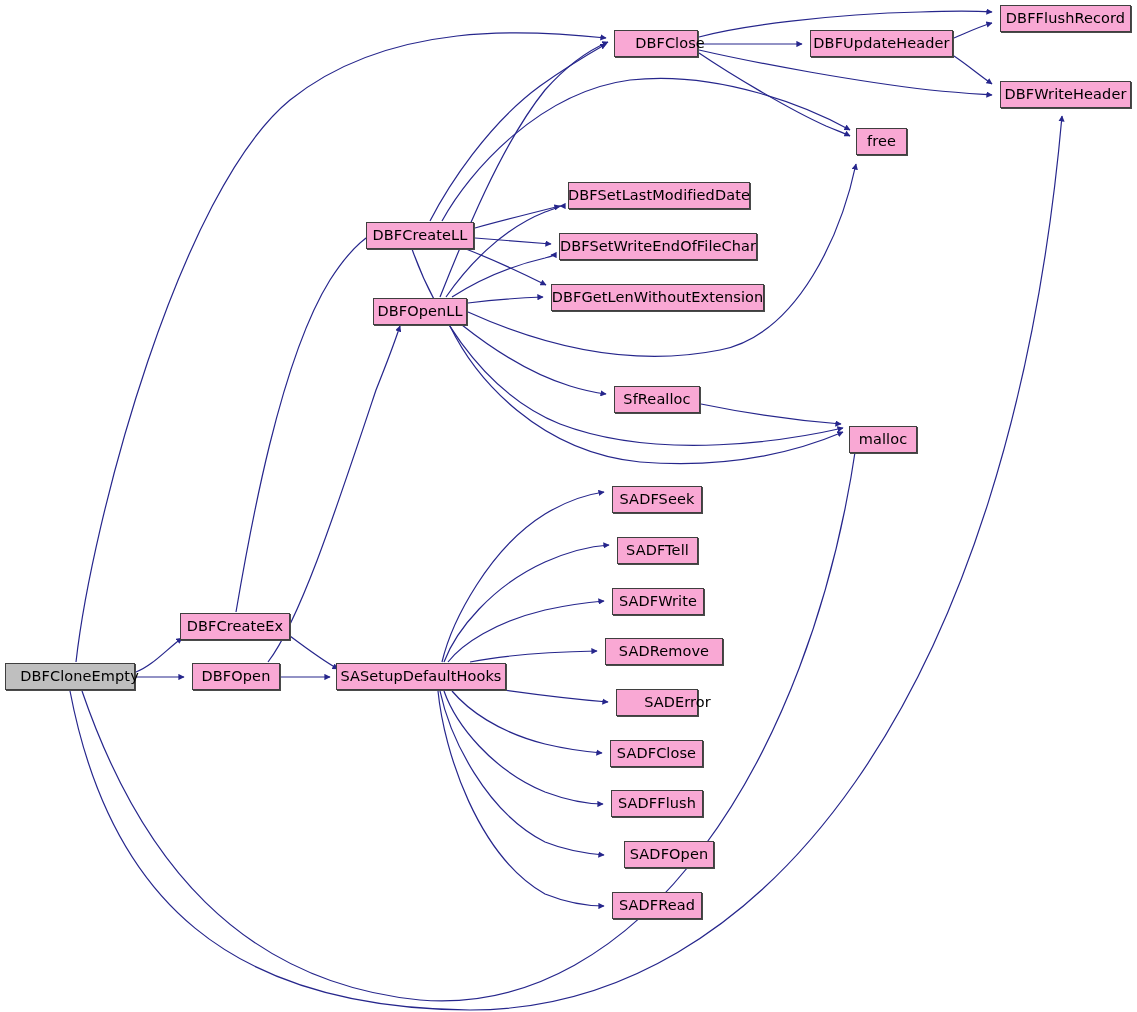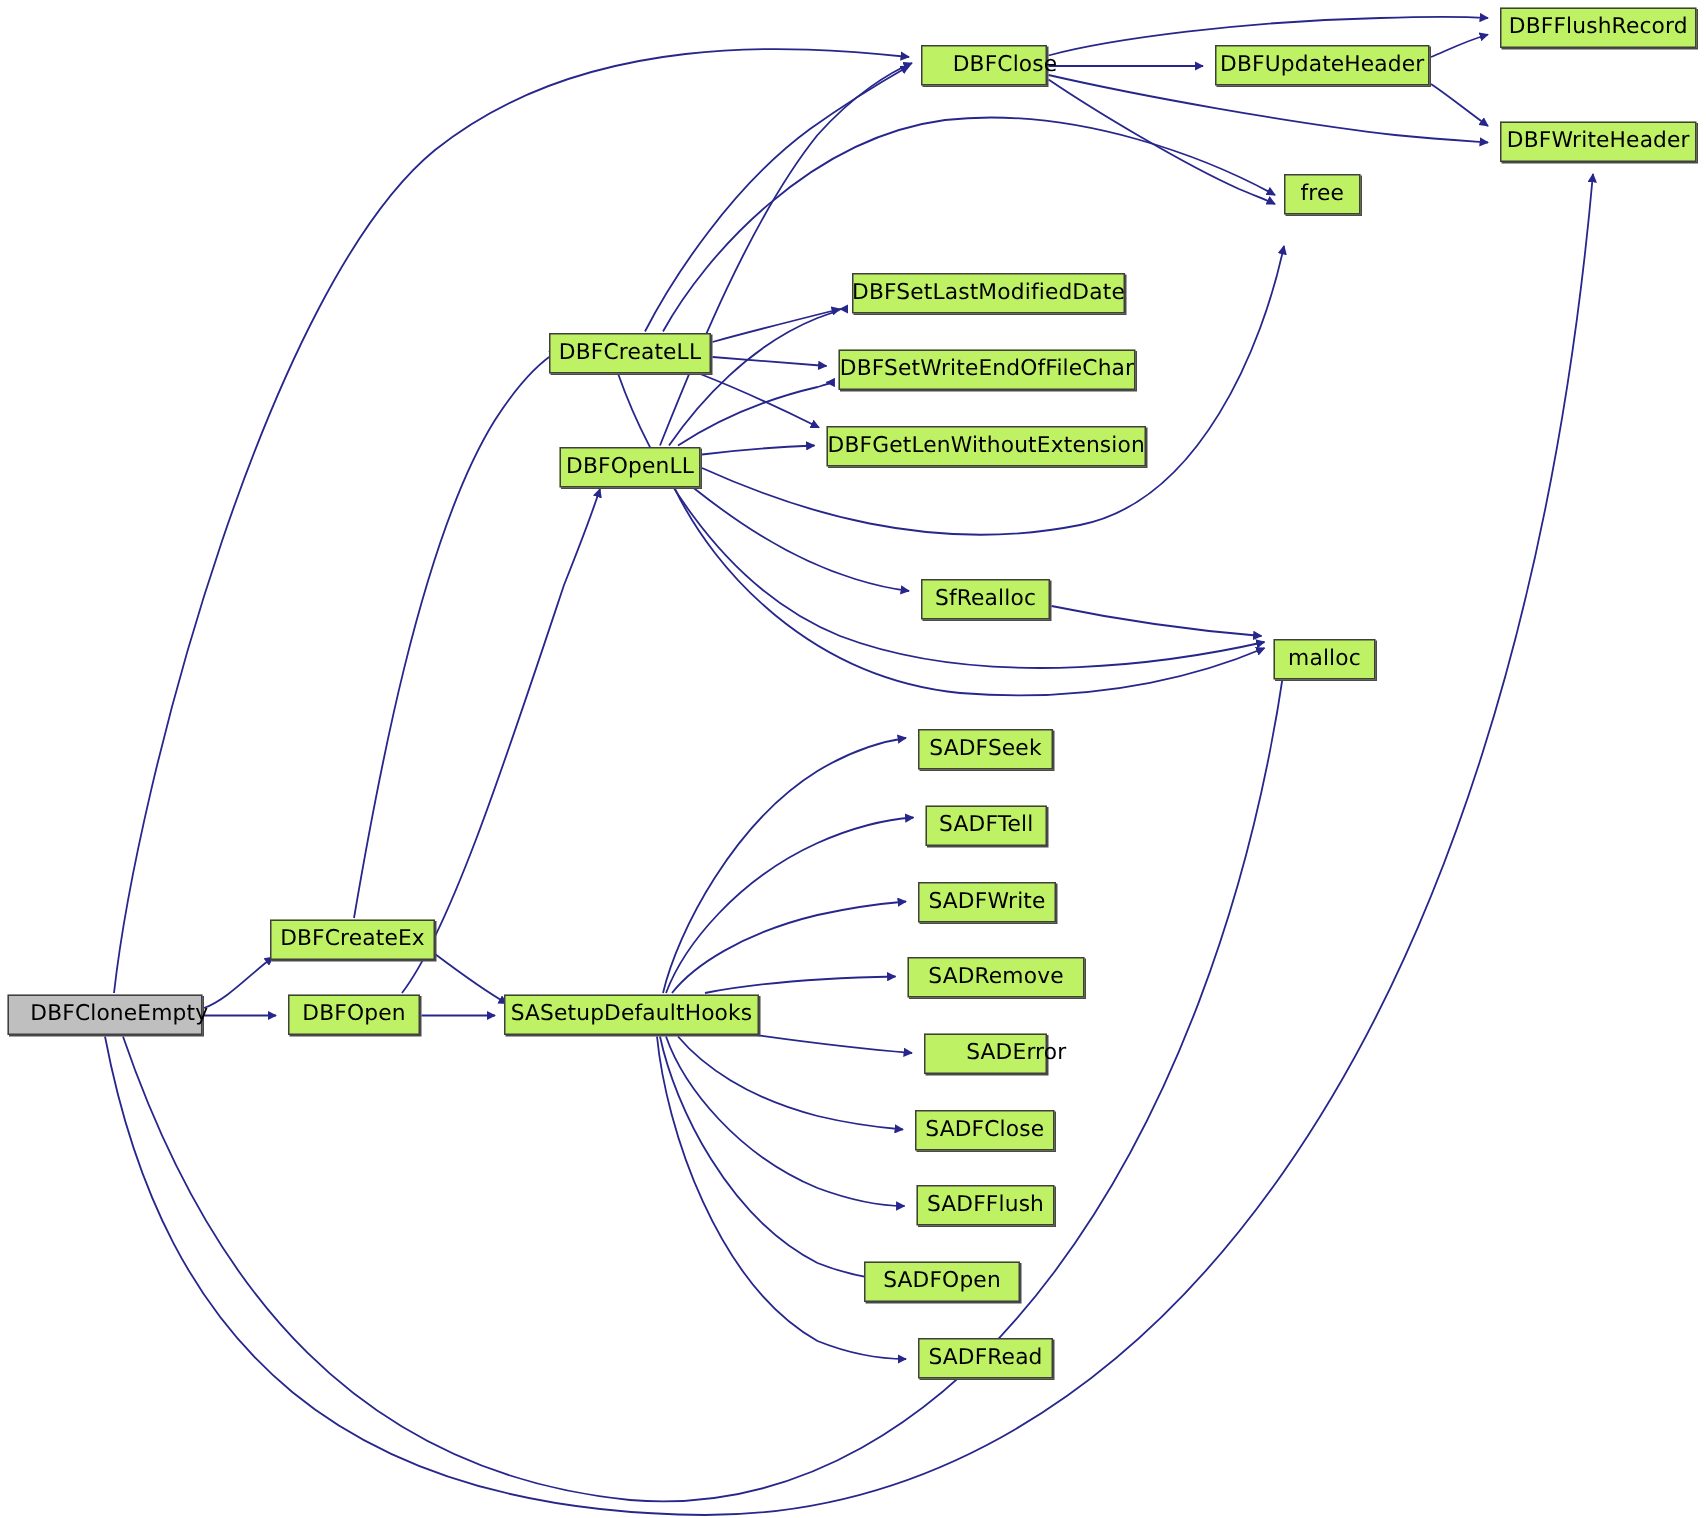--- a/index.html
+++ b/index.html
@@ -22,21 +22,21 @@
     left: 0;
     top: 0;
     width: 1137px;
     height: 1012px;
     pointer-events: none;
   }
   .node {
     position: absolute;
     box-sizing: border-box;
     border: 1px solid #3f3f3f;
-    background: #bef264;
+    background: #f9a8d4;
     color: #000000;
     font-size: 14.5px;
     line-height: 1;
     display: flex;
     align-items: center;
     justify-content: center;
     white-space: nowrap;
     letter-spacing: 0.1px;
     box-shadow: 1px 1px 0 0 #4a4a4a;
   }
@@ -124,21 +124,21 @@
       </div>
       <div class="node" style="left: 810px; top: 30px; width: 143px; height: 27px;">
         <span class="node-label">DBFUpdateHeader</span>
       </div>
       <div class="node" style="left: 1000px; top: 5px; width: 131px; height: 27px;">
         <span class="node-label">DBFFlushRecord</span>
       </div>
       <div class="node" style="left: 1000px; top: 81px; width: 131px; height: 27px;">
         <span class="node-label">DBFWriteHeader</span>
       </div>
-      <div class="node" style="left: 856px; top: 116px; width: 51px; height: 27px;">
+      <div class="node" style="left: 856px; top: 128px; width: 51px; height: 27px;">
         <span class="node-label">free</span>
       </div>
       <div class="node" style="left: 568px; top: 182px; width: 182px; height: 27px;">
         <span class="node-label">DBFSetLastModifiedDate</span>
       </div>
       <div class="node" style="left: 559px; top: 233px; width: 198px; height: 27px;">
         <span class="node-label">DBFSetWriteEndOfFileChar</span>
       </div>
       <div class="node" style="left: 551px; top: 284px; width: 213px; height: 27px;">
         <span class="node-label">DBFGetLenWithoutExtension</span>
@@ -163,20 +163,20 @@
       </div>
       <div class="node" style="left: 616px; top: 689px; width: 82px; height: 27px; padding-left: 41px;">
         <span class="node-label">SADError</span>
       </div>
       <div class="node" style="left: 610px; top: 740px; width: 93px; height: 27px;">
         <span class="node-label">SADFClose</span>
       </div>
       <div class="node" style="left: 611px; top: 790px; width: 92px; height: 27px;">
         <span class="node-label">SADFFlush</span>
       </div>
-      <div class="node" style="left: 576px; top: 841px; width: 104px; height: 27px;">
+      <div class="node" style="left: 624px; top: 841px; width: 90px; height: 27px;">
         <span class="node-label">SADFOpen</span>
       </div>
       <div class="node" style="left: 612px; top: 892px; width: 90px; height: 27px;">
         <span class="node-label">SADFRead</span>
       </div>
     </div>
 </div>
 
 </body></html>

